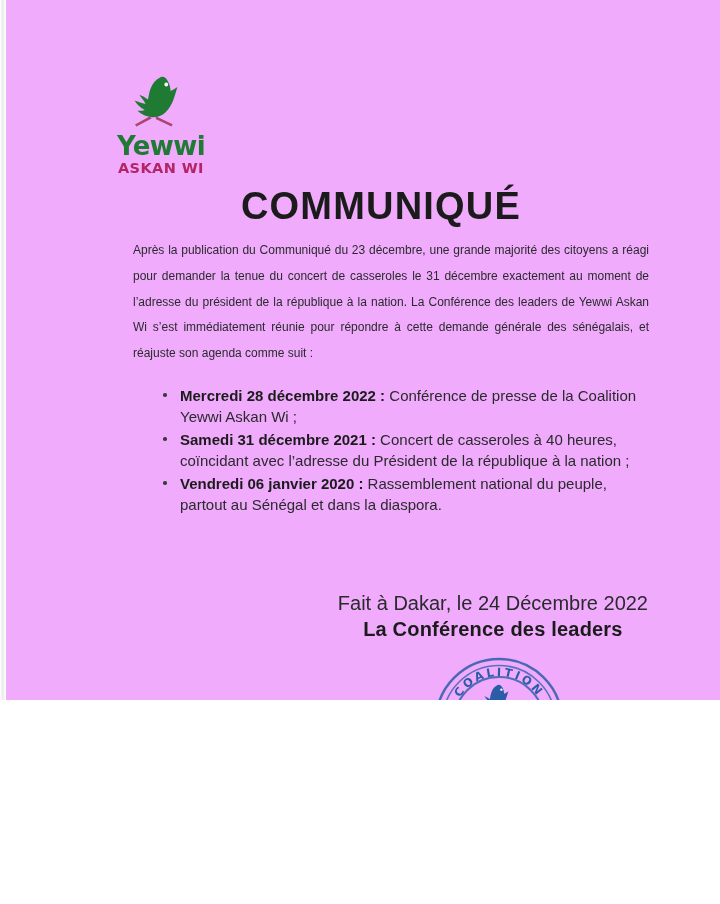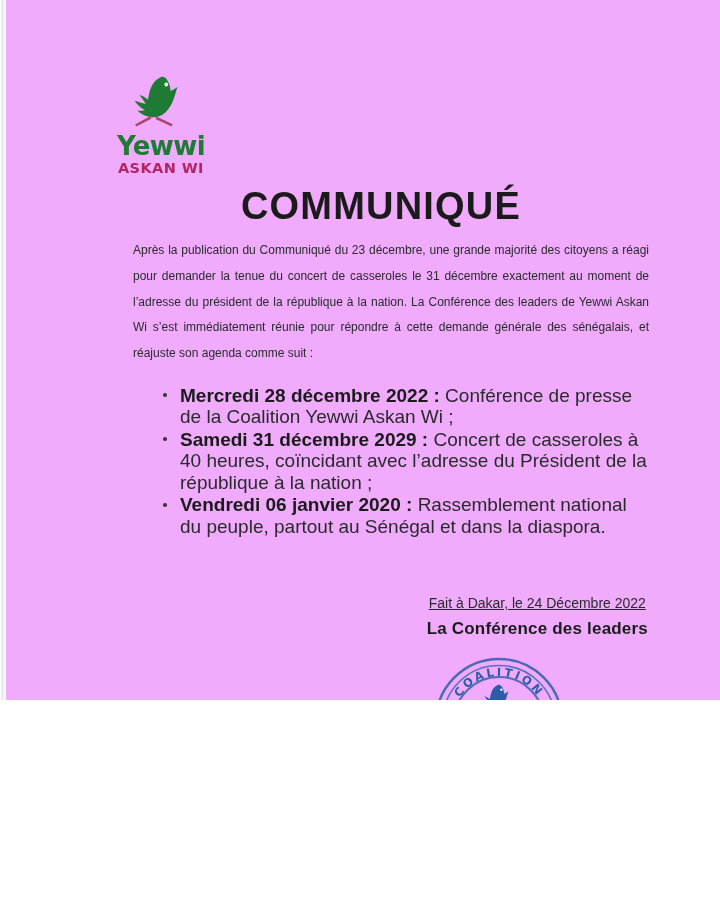--- a/index.html
+++ b/index.html
@@ -95,21 +95,21 @@
   
   .agenda {
     list-style: none;
     margin: 18px 0 0 0;
     padding: 0;
   }
   .agenda-item {
     position: relative;
     padding-left: 47px;
     margin-bottom: 1px;
-    font-size: 19px;
+    font-size: 15px;
     line-height: 21.5px;
     color: #2a2a2c;
   }
   .agenda-item .bullet {
     position: absolute;
     left: 30px;
     top: 8.5px;
     width: 3.6px;
     height: 3.6px;
     border-radius: 50%;
@@ -121,29 +121,28 @@
   }
 
   
   .sign-block {
     position: absolute;
     right: 72px;
     top: 593px;
     text-align: center;
   }
   .sign-place {
-    font-size: 14px;
+    font-size: 20px;
     color: #2a2a2c;
     line-height: 20px;
-    text-decoration: underline;
   }
   .sign-name {
     font-family: "Liberation Sans", sans-serif;
     font-weight: bold;
-    font-size: 17px;
+    font-size: 20px;
     color: #1b1b1b;
     line-height: 28px;
     margin-top: 2px;
     letter-spacing: 0.2px;
     text-align: center;
   }
 
   
   .seal {
     position: absolute;
@@ -185,21 +184,21 @@
 
     <p class="lede">Après la publication du Communiqué du 23 décembre, une grande majorité des citoyens a réagi pour demander la tenue du concert de casseroles le 31 décembre exactement au moment de l’adresse du président de la république à la nation. La Conférence des leaders de Yewwi Askan Wi s’est immédiatement réunie pour répondre à cette demande générale des sénégalais, et réajuste son agenda comme suit :</p>
 
     <ul class="agenda">
       <li class="agenda-item">
         <span class="bullet"></span>
         <span class="when">Mercredi 28 décembre 2022 :</span><span> Conférence de presse de la Coalition Yewwi Askan Wi ;</span>
       </li>
       <li class="agenda-item">
         <span class="bullet"></span>
-        <span class="when">Samedi 31 décembre 2029 :</span><span> Concert de casseroles à 40 heures, coïncidant avec l’adresse du Président de la république à la nation ;</span>
+        <span class="when">Samedi 31 décembre 2021 :</span><span> Concert de casseroles à 40 heures, coïncidant avec l’adresse du Président de la république à la nation ;</span>
       </li>
       <li class="agenda-item">
         <span class="bullet"></span>
         <span class="when">Vendredi 06 janvier 2020 :</span><span> Rassemblement national du peuple, partout au Sénégal et dans la diaspora.</span>
       </li>
     </ul>
   </div>
 
   <div class="sign-block">
     <div class="sign-place">Fait à Dakar, le 24 Décembre 2022</div>

